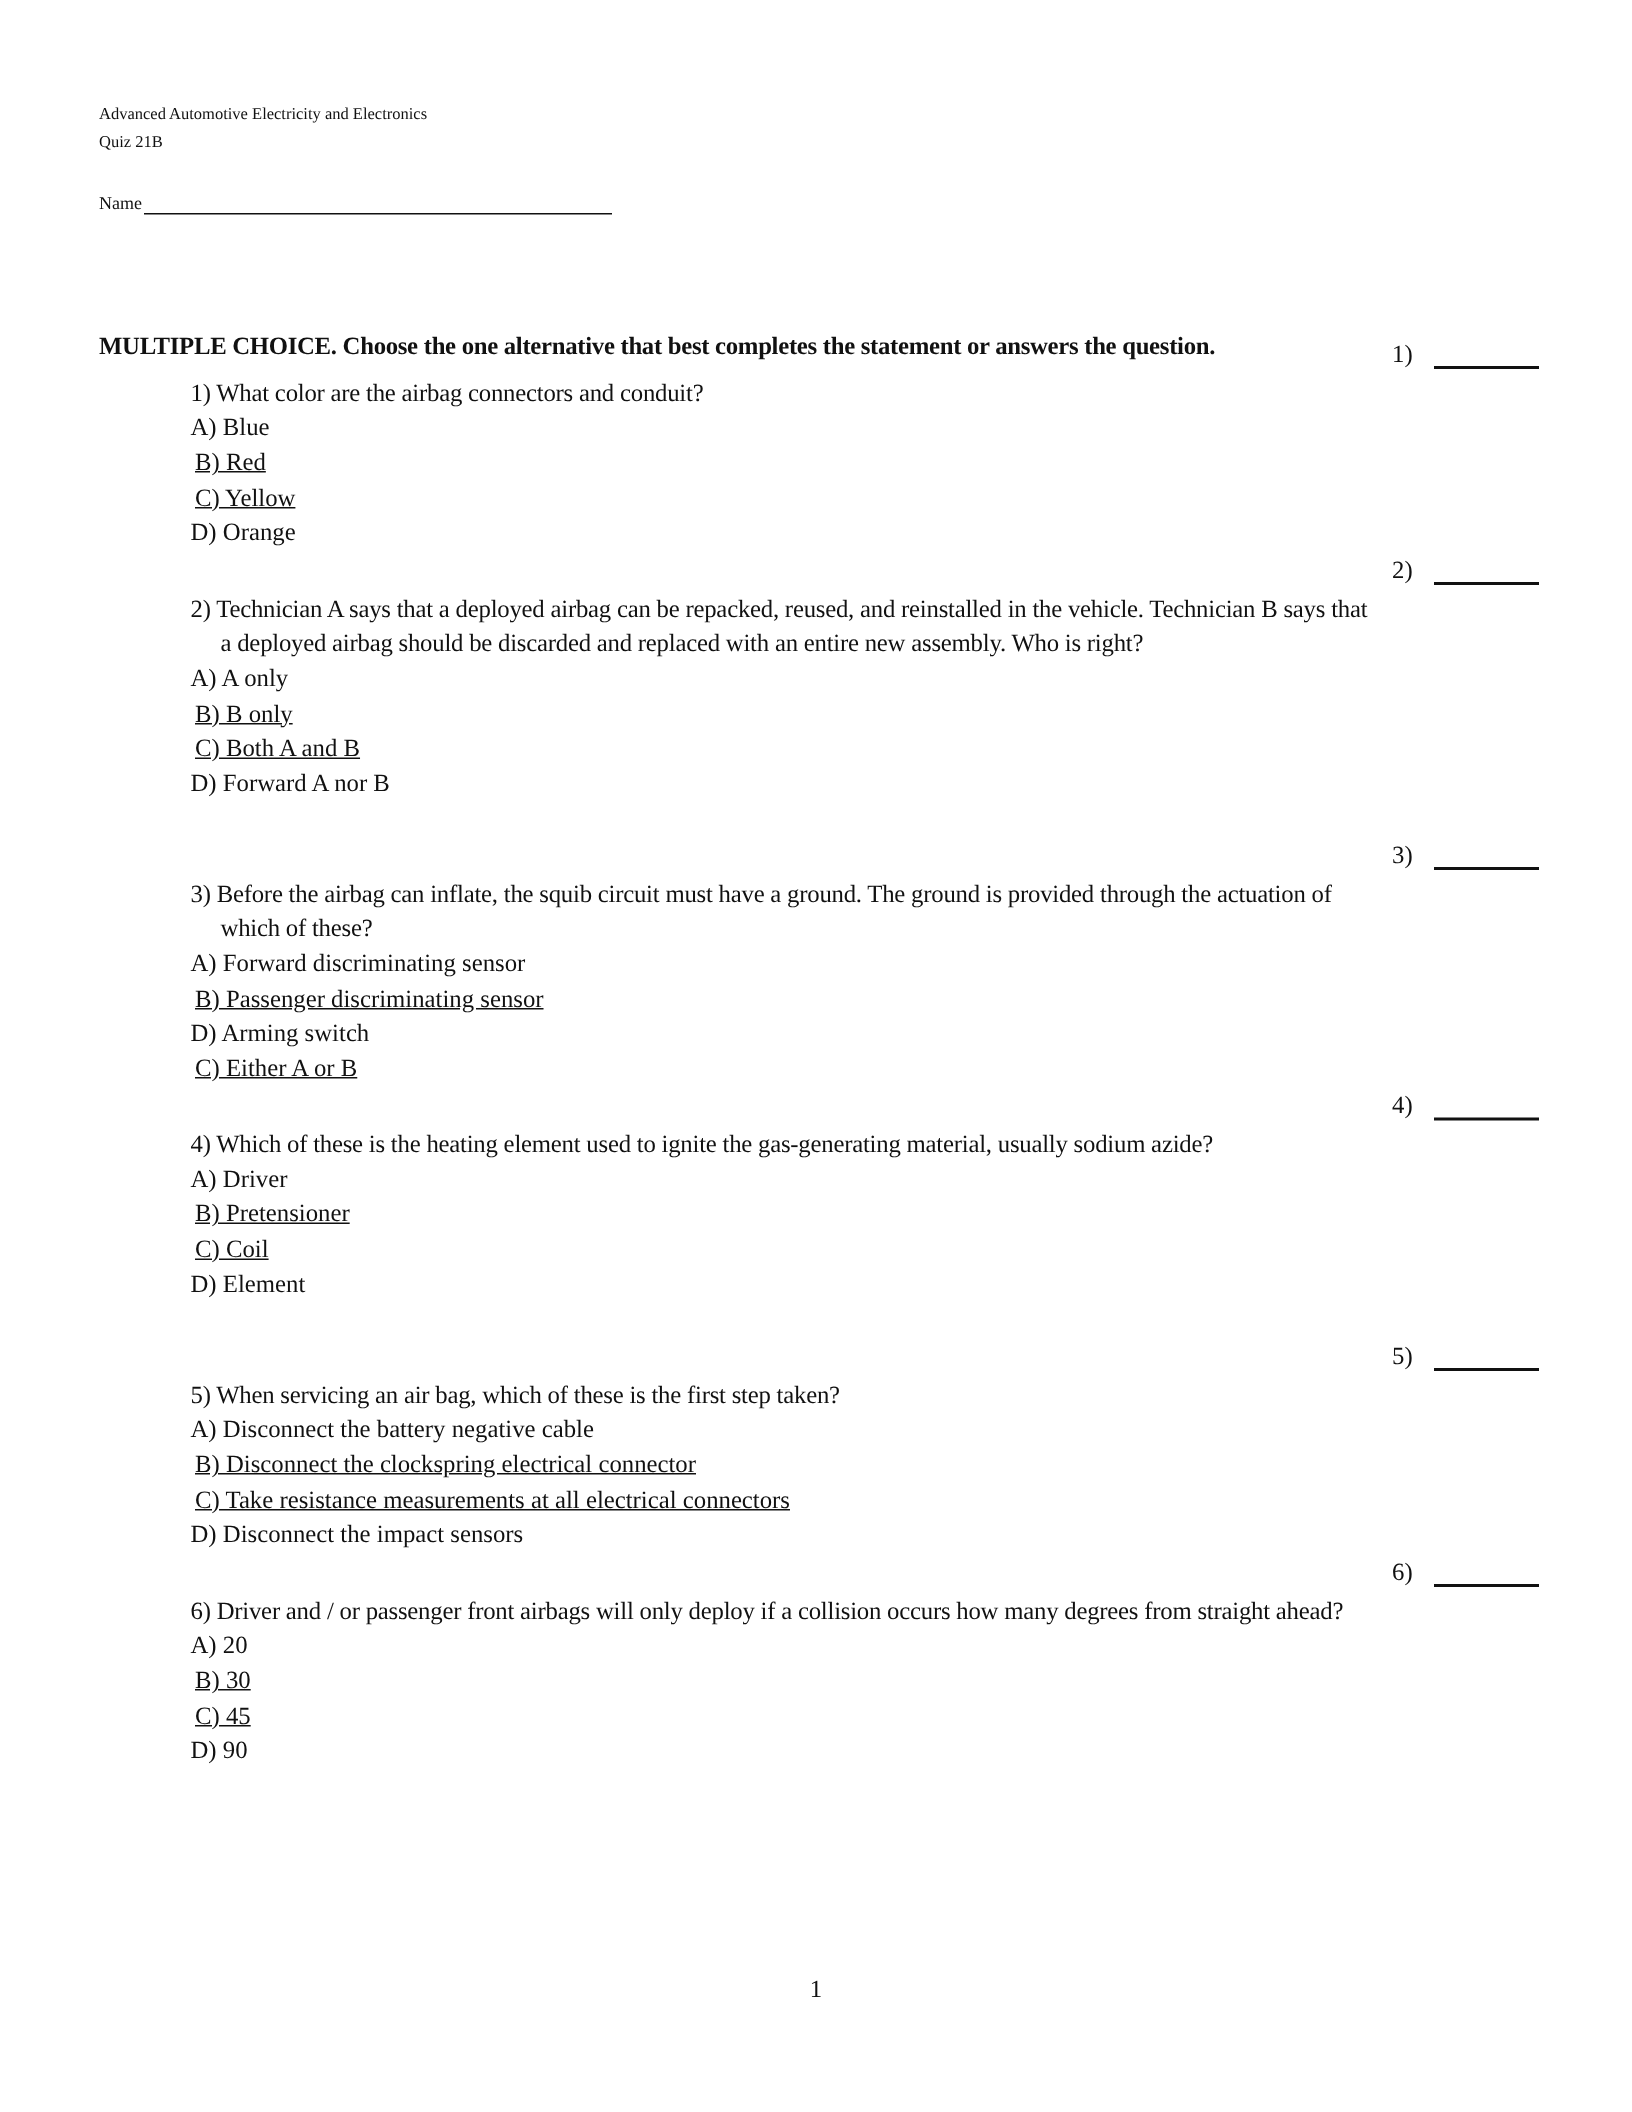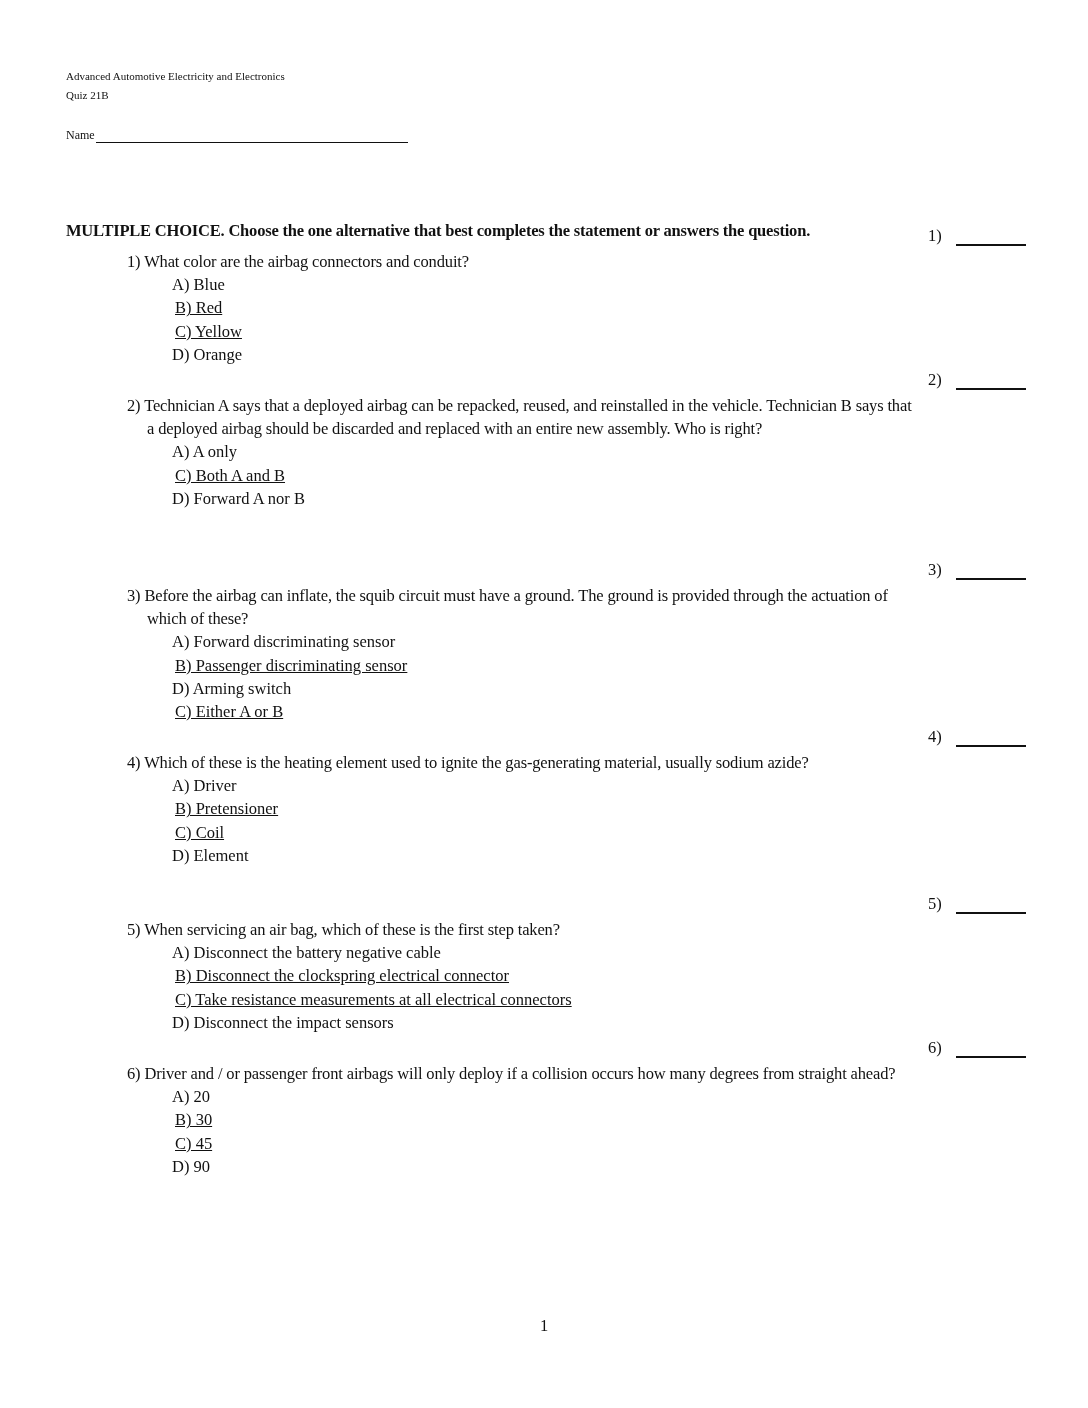--- a/index.html
+++ b/index.html
@@ -12,21 +12,21 @@
   .hdr-title { top: 67px; }
   .hdr-quiz { top: 86px; }
   .name-row { position: absolute; left: 66px; top: 125px; font-size: 12px; display: flex; align-items: flex-end; }
   .name-line { display: inline-block; width: 312px; border-bottom: 1px solid #111; height: 17px; margin-left: 1px; }
   .instructions {
     position: absolute; left: 66px; top: 185px; font-size: 16.5px; font-weight: bold;
     letter-spacing: -0.2px; white-space: nowrap; margin-top: 36px;
   }
   .question { position: absolute; left: 127px; width: 790px; font-size: 16.5px; line-height: 23.2px; }
   .q-stem { padding-left: 20px; text-indent: -20px; letter-spacing: -0.15px; margin-top: 27px; }
-  .options { margin-left: 45px; }
+  .options { }
   .opt { white-space: nowrap; }
   .opt.b, .opt.c { padding-left: 3px; text-decoration: underline; }
   .answer-slot { position: absolute; left: 928px; font-size: 16.5px; display: flex; align-items: flex-end; }
   .answer-num { width: 28px; }
   .answer-line { display: inline-block; width: 70px; border-bottom: 2px solid #111; height: 14px; margin-left: 0px; }
   .page-number { position: absolute; left: 0; width: 1088px; top: 1316px; text-align: center; font-size: 16.5px; }
 </style>
 </head>
 <body>
 
@@ -50,20 +50,21 @@
 </div>
 <div class="answer-slot" style="top:226px;">
   <span class="answer-num">1)</span>
   <span class="answer-line"></span>
 </div>
 
 <div class="question" style="top:367px;">
   <div class="q-stem"><span>2)</span> <span>Technician A says that a deployed airbag can be repacked, reused, and reinstalled in the vehicle. Technician B says that a deployed airbag should be discarded and replaced with an entire new assembly.  Who is right?</span></div>
   <div class="options">
     <div class="opt a">A) A only</div>
+    <div class="opt b">B) B only</div>
     <div class="opt c">C) Both A and B</div>
     <div class="opt d">D) Forward A nor B</div>
   </div>
 </div>
 <div class="answer-slot" style="top:370px;">
   <span class="answer-num">2)</span>
   <span class="answer-line"></span>
 </div>
 
 <div class="question" style="top:557px;">

